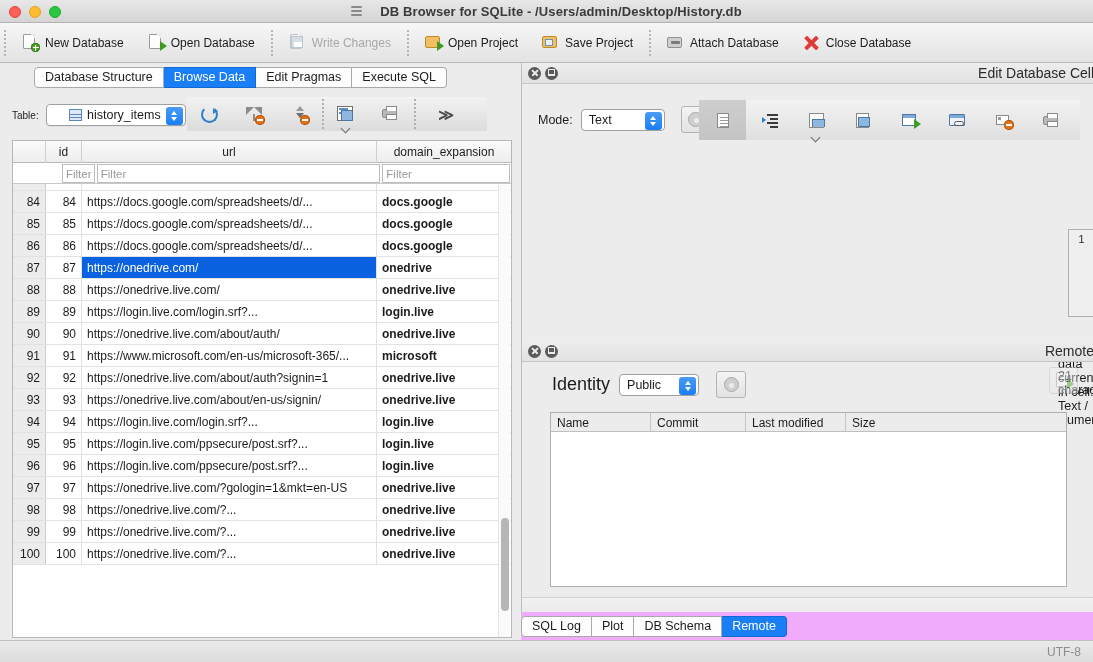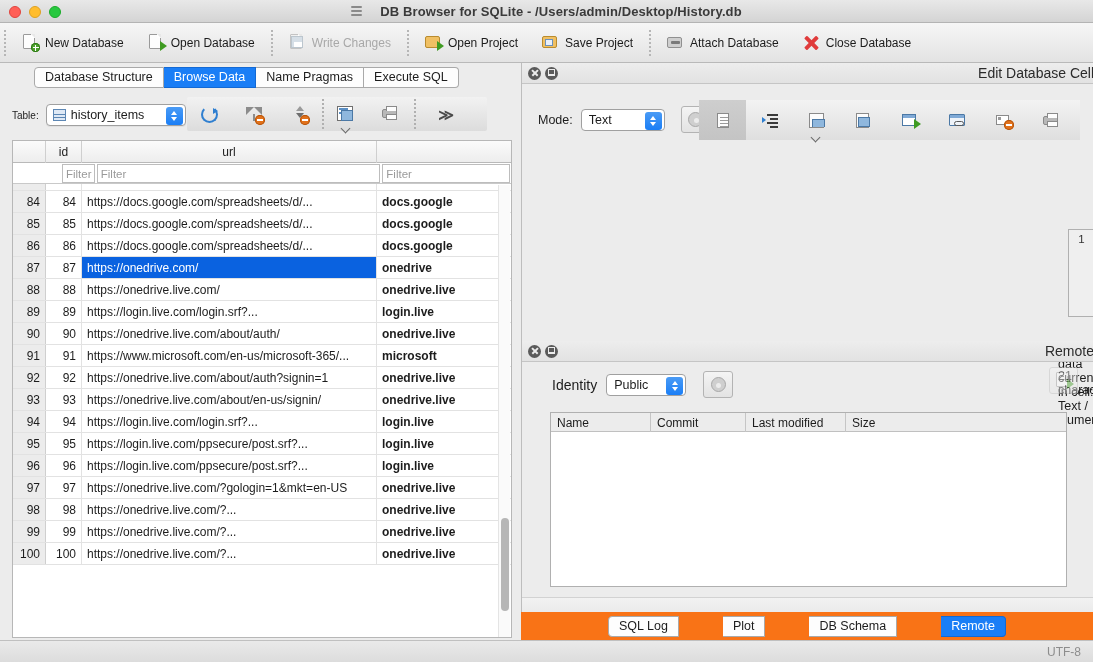--- a/index.html
+++ b/index.html
@@ -237,38 +237,38 @@
     background:#fff; border:1px solid #b0b0b0; display:flex; }
   .gutter{ width:26px; background:#efefef; border-right:1px solid #cfcfcf; font-size:11.5px;
     display:flex; justify-content:center; padding-top:3px; color:#333;}
 
   .typeline{ position:absolute; left:536px; top:280px; font-size:12.5px;}
   .charline{ position:absolute; left:536px; top:306px; font-size:12.5px;}
 
   
   .remotepanel{ position:absolute; left:0; top:278px; width:572px; height:298px;}
   .idrow{ position:absolute; left:30px; top:30px; display:flex; align-items:center; gap:9px;}
-  .id-lbl{ font-size:14px;}
+  .id-lbl{ font-size:18px;}
   .id-combo{ position:relative; height:22px; width:80px; background:#fff; border:1px solid #a0a0a0;
     border-radius:4px; display:flex;align-items:center; padding-left:7px; font-size:12.5px;}
   .pushbtn{
     position:absolute; right:16px; top:26px; width:29px;height:27px;
     background:linear-gradient(#f4f4f4,#e6e6e6); border:1px solid #bebebe; border-radius:3px;
     display:flex;align-items:center;justify-content:center; opacity:.45;
   }
   .rtable{ position:absolute; left:28px; top:71px; width:517px; height:175px; background:#fff; border:1px solid #b0b0b0;}
   .rthead{ display:flex; height:19px; background:#ececec; border-bottom:1px solid #c0c0c0; font-size:12px;}
   .rthead .rc{ display:flex;align-items:center;padding-left:6px; border-right:1px solid #c5c5c5; height:19px;}
   .rw1{width:100px;}.rw2{width:95px;}.rw3{width:100px;}.rw4{width:120px;border-right:none !important;}
 
   .botbar{ position:absolute; left:0; top:256px; width:572px; height:24px; background:linear-gradient(#f2f2f2,#e6e6e6); border-top:1px solid #d2d2d2;}
 
   
   .bottabs{ position:absolute; left:521px; top:612px; width:572px; height:28px;
-     display:flex; align-items:center; justify-content:center; background:#f97316;gap:44px;}
+     display:flex; align-items:center; background:#f0abfc;}
   .btab{ height:21px; padding:0 10px; background:#fdfdfd; border:1px solid #a9a9a9; border-left:none;
      display:flex;align-items:center; font-size:12.5px; }
   .btab:first-child{border-left:1px solid #a9a9a9;border-radius:4px 0 0 4px;}
   .btab:last-child{border-radius:0 4px 4px 0;}
   .btab.active{ background:#1a7ef6; color:#fff; border-color:#1369d4;}
 
   .statusbar{ position:absolute; left:0; top:640px; width:1093px; height:22px;
     background:linear-gradient(#eaeaea,#dcdcdc); border-top:1px solid #c0c0c0;
     display:flex; align-items:center; justify-content:flex-end; padding-right:12px;
     font-size:12px; color:#8d8d8d;}
@@ -354,30 +354,30 @@
   <div class="left">
 
     <div class="tabs">
       <div class="tab">
           <span>Database Structure</span>
         </div>
       <div class="tab active">
           <span>Browse Data</span>
         </div>
       <div class="tab">
-          <span>Name Pragmas</span>
+          <span>Edit Pragmas</span>
         </div>
       <div class="tab">
           <span>Execute SQL</span>
         </div>
     </div>
 
     <div class="tablebar">
       <span class="lbl">Table:</span>
-      <div class="combo" style="width:140px;">
+      <div class="combo" style="width:140px;justify-content:flex-end;">
         <span class="grid-ic"></span>
         <span>history_items</span>
         <span class="stepper">
             <span class="up"></span>
             <span class="dn"></span>
           </span>
       </div>
     </div>
 
     <div class="gridtools">
@@ -414,20 +414,21 @@
       <div class="gt" style="width:60px;">
         <span class="dblchev">≫</span>
       </div>
     </div>
 
     <div class="grid">
       <div class="ghead">
         <div class="c cw0"></div>
         <div class="c cw1">id</div>
         <div class="c cw2">url</div>
+        <div class="c cw3">domain_expansion</div>
       </div>
       <div class="gfilter">
         <div class="c cw0">
             <span class="fin blank"></span>
           </div>
         <div class="c cw1">
           <span class="fin">Filter</span>
         </div>
         <div class="c cw2">
           <span class="fin">Filter</span>

